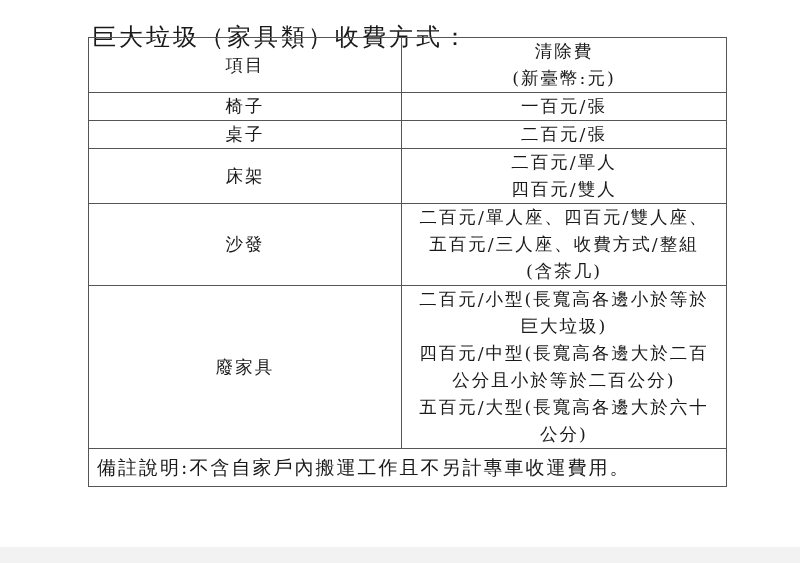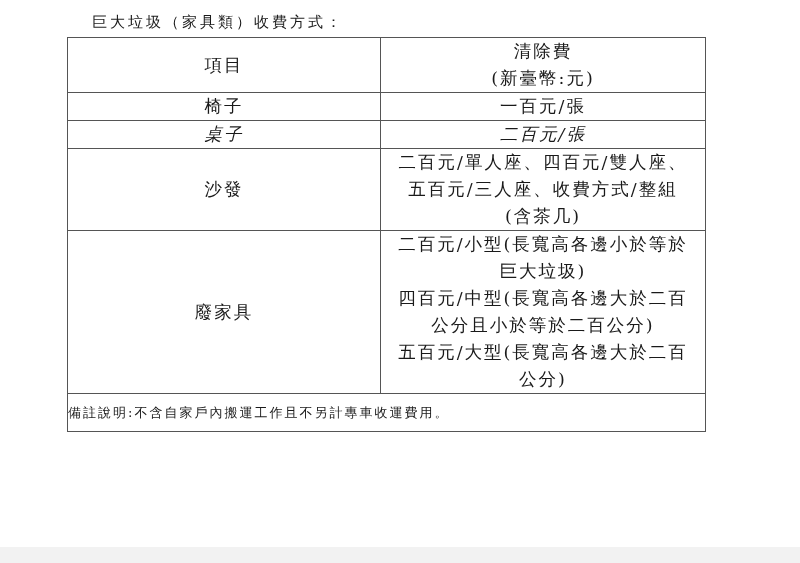--- a/index.html
+++ b/index.html
@@ -4,43 +4,43 @@
 <style>
   html, body { margin:0; padding:0; }
   body {
     width:800px; height:563px; position:relative; overflow:hidden;
     background:#ffffff;
     font-family: "DejaVu Serif", "Liberation Serif", serif;
     color:#1a1a1a;
   }
   .bottom-band { position:absolute; left:0; top:547px; width:800px; height:16px; background:#f2f2f2; }
   .title {
-    position:absolute; left:92px; top:9px;
-    font-size:15px; letter-spacing:3px; line-height:26px;
+    position:absolute; left:92px; top:24px;
+    font-size:24px; letter-spacing:3px; line-height:26px;
   }
   table {
-    position:absolute; left:67px; top:37px;
+    position:absolute; left:88px; top:37px;
     width:639px; border-collapse:collapse;
     font-size:17.5px;
   }
   td {
     border:1.5px solid #555;
     text-align:center; vertical-align:middle;
     padding:0 6px; line-height:27px; letter-spacing:2px;
   }
   td.c1 { width:300px; }
   .line { display:block; }
   .r-head td { height:52px; }
   .r-chair td { height:25px;margin-top:47px; }
-  .r-table td { height:25px;font-style:italic; }
+  .r-table td { height:25px; }
   .r-spring td { height:53px; }
   .r-frame td { height:52px; }
   .r-sofa td { height:79px; }
   .r-waste td { height:157px; }
-  .r-note td { height:37px; text-align:left; padding-left:0; font-size:13px; }
+  .r-note td { height:37px; text-align:left; padding-left:8px; font-size:19px; }
 </style>
 </head>
 <body>
 
 <div class="title">巨大垃圾（家具類）收費方式：</div>
 
 <table>
   <tbody>
       <tr class="r-head">
     <td class="c1">項目</td>
@@ -54,36 +54,43 @@
     <td>
       <span class="line">一百元/張</span>
     </td>
   </tr>
   <tr class="r-table">
     <td class="c1">桌子</td>
     <td>
       <span class="line">二百元/張</span>
     </td>
   </tr>
+  <tr class="r-frame">
+    <td class="c1">床架</td>
+    <td>
+      <span class="line">二百元/單人</span>
+      <span class="line">四百元/雙人</span>
+    </td>
+  </tr>
   <tr class="r-sofa">
     <td class="c1">沙發</td>
     <td>
       <span class="line">二百元/單人座、四百元/雙人座、</span>
       <span class="line">五百元/三人座、收費方式/整組</span>
       <span class="line">(含茶几)</span>
     </td>
   </tr>
   <tr class="r-waste">
     <td class="c1">廢家具</td>
     <td>
       <span class="line">二百元/小型(長寬高各邊小於等於</span>
       <span class="line">巨大垃圾)</span>
       <span class="line">四百元/中型(長寬高各邊大於二百</span>
       <span class="line">公分且小於等於二百公分)</span>
-      <span class="line">五百元/大型(長寬高各邊大於二百</span>
+      <span class="line">五百元/大型(長寬高各邊大於六十</span>
       <span class="line">公分)</span>
     </td>
   </tr>
   <tr class="r-note">
     <td colspan="2">備註說明:不含自家戶內搬運工作且不另計專車收運費用。</td>
   </tr>
 </tbody>
   </table>
 
 <div class="bottom-band"></div>

